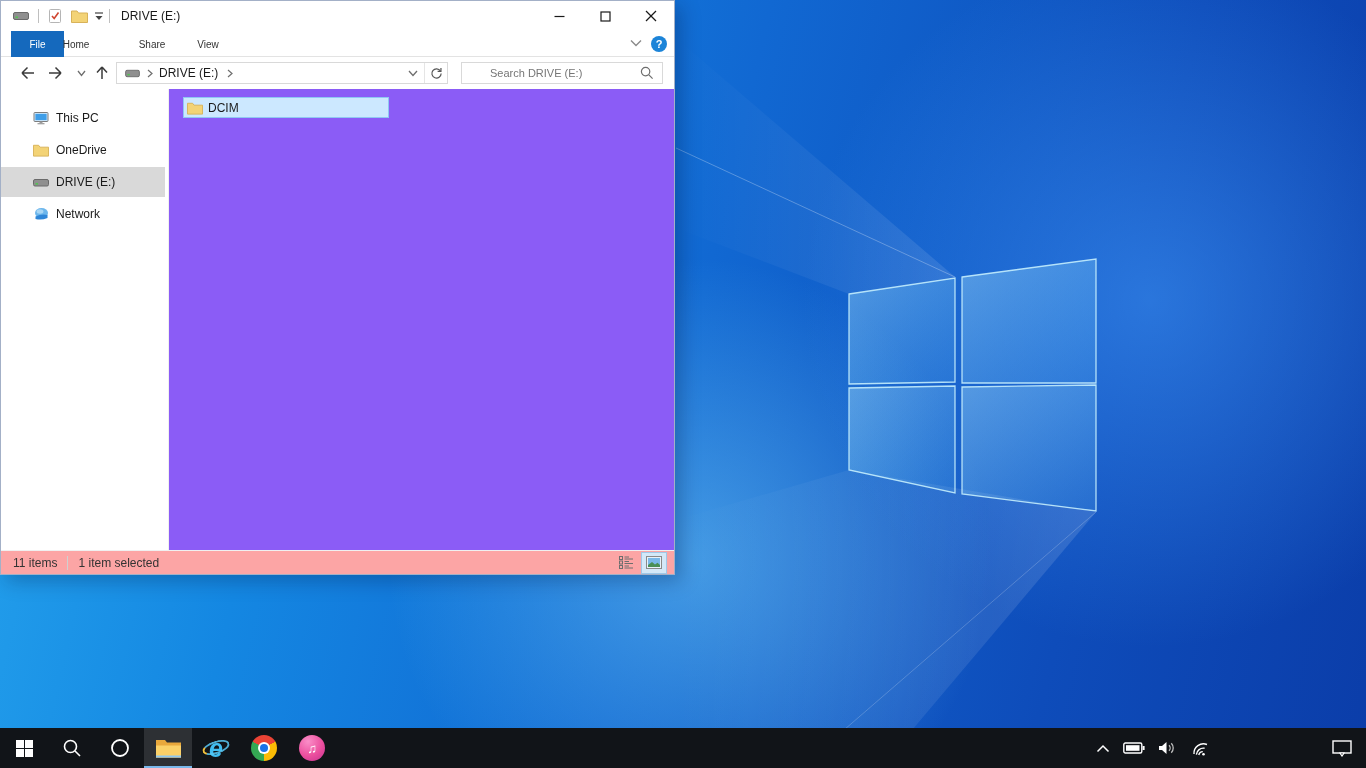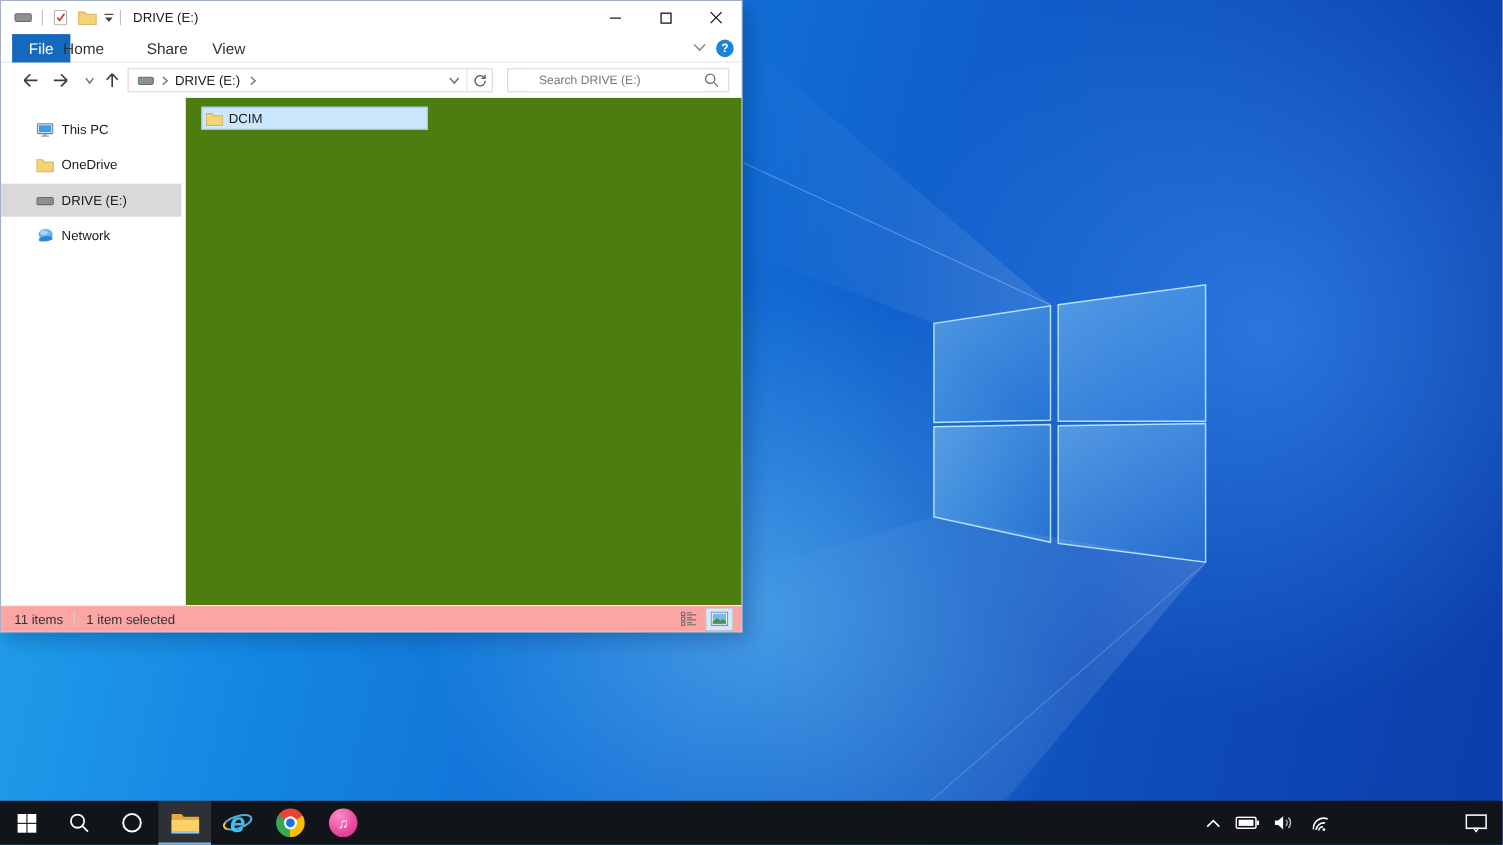--- a/index.html
+++ b/index.html
@@ -21,21 +21,21 @@
     box-shadow:6px 6px 18px rgba(0,20,60,.28); display:flex; flex-direction:column; }
 
   .titlebar { position:relative; height:30px; background:#fff; flex:0 0 30px; }
   .qat-sep { position:absolute; top:8px; width:1px; height:14px; background:#bfbfbf; }
   .win-title { position:absolute; left:120px; top:0; line-height:30px; color:#1a1a1a; font-size:12px; }
   .win-controls { position:absolute; right:0; top:0; height:30px; display:flex; }
   .win-btn { width:46px; height:30px; display:flex; align-items:center; justify-content:center; }
 
   .ribbon-row { position:relative; height:26px; flex:0 0 26px; border-bottom:1px solid #e3e3e3; background:#fff; }
   .tab { position:absolute; top:0; height:26px; display:flex; align-items:center; justify-content:center;
-         color:#333; font-size:14px; }
+         color:#333; font-size:10px; }
   .tab.active { color:#fff; }
   .help-circle { position:absolute; right:7px; top:5px; width:16px; height:16px; border-radius:50%;
     color:#fff; font-weight:bold; font-size:11px; display:flex; align-items:center; justify-content:center; }
   .ribbon-collapse { position:absolute; right:32px; top:8px; }
 
   .navbar { position:relative; height:32px; flex:0 0 32px; background:#fff; }
   .nav-ico { position:absolute; top:8px; }
   .address-box { position:absolute; left:115px; top:5px; width:332px; height:22px;
     border:1px solid #d9d9d9; background:#fff; display:flex; align-items:center; }
   .addr-right { margin-left:auto; display:flex; align-items:center; height:100%; }
@@ -47,21 +47,21 @@
   .search-box input { flex:1; border:none; outline:none; height:100%; padding:0 6px 0 8px;
     font-family:"Liberation Sans", sans-serif; font-size:11px; color:#333;margin-left:20px; }
   .search-box input::placeholder { color:#767676; opacity:1; }
 
   .body-row { flex:1; display:flex; min-height:0; }
   .sidebar { width:168px; flex:0 0 168px; padding-top:14px; border-right:1px solid #f0f0f0; }
   .side-item { position:relative; height:30px; margin-bottom:2px; display:flex; align-items:center; }
   .side-item .s-ico { margin-left:32px; width:16px; height:16px; flex:0 0 16px; }
   .side-item .s-label { margin-left:7px; color:#1a1a1a; }
   .side-item.selected { background:#d9d9d9; width:164px; }
-  .content { flex:1; position:relative; background:#4d7c0f; }
+  .content { flex:1; position:relative; background:#8b5cf6; }
   .file-tile { position:absolute; left:14px; top:8px; width:206px; height:21px;
     background:#cce8ff; border:1px solid #8fc8f2; display:flex; align-items:center; }
   .file-tile .f-ico { margin-left:3px; width:16px; height:14px; flex:0 0 16px; }
   .file-tile .f-label { margin-left:5px; color:#1a1a1a; }
 
   .statusbar { height:24px; flex:0 0 24px; border-top:1px solid #f0f0f0;
     display:flex; align-items:center; background:#fca5a5; }
   .status-text { color:#333; }
   .status-sep { width:1px; height:14px; background:#d0d0d0; margin:0 10px; }
   .view-btns { margin-left:auto; margin-right:8px; display:flex; gap:4px; }

